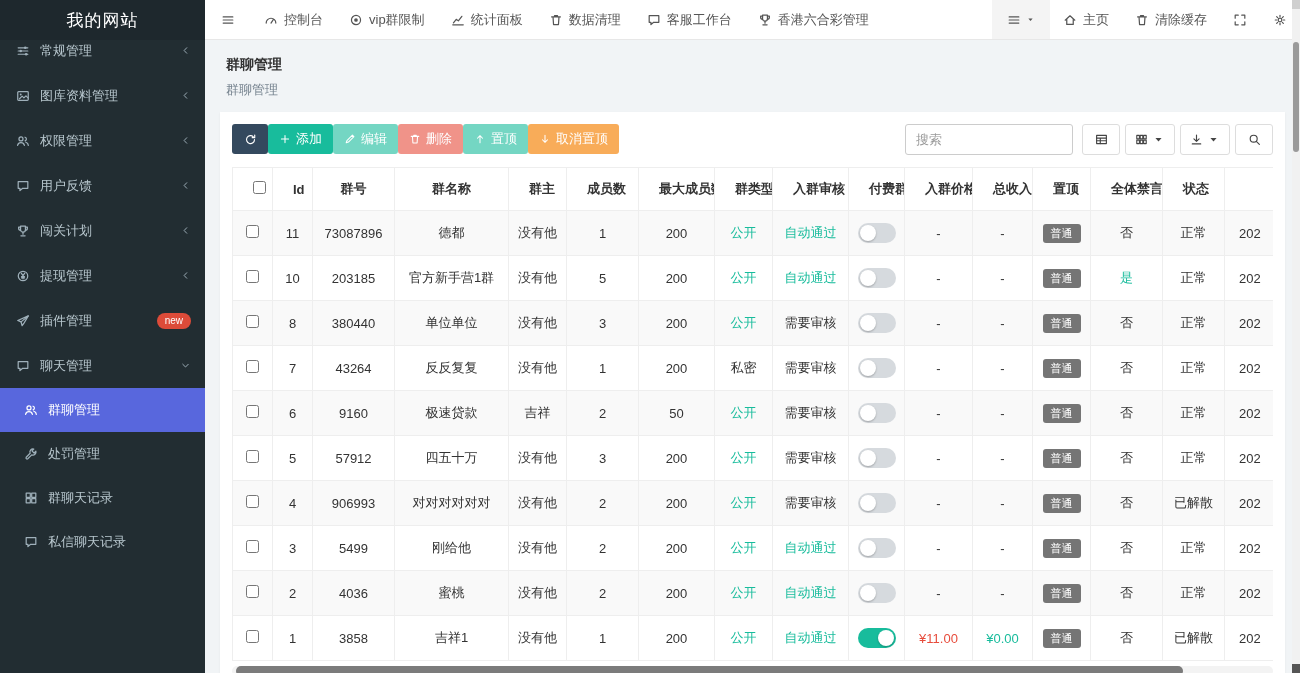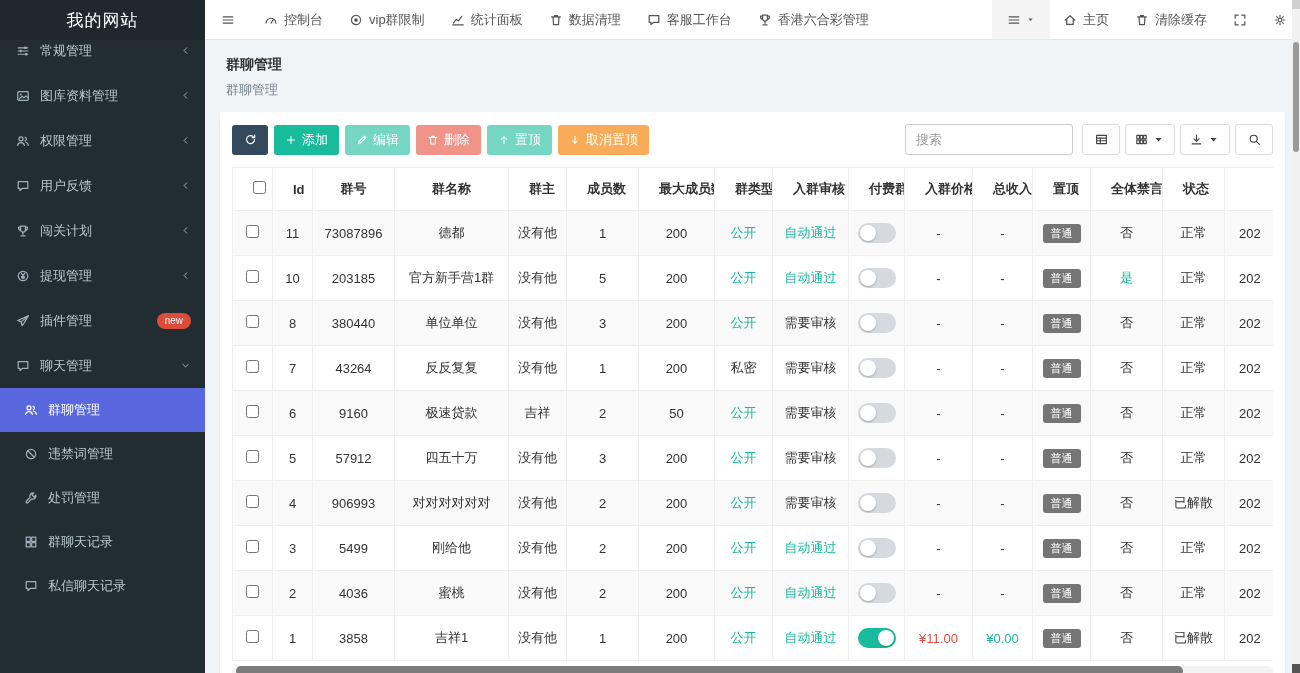--- a/index.html
+++ b/index.html
@@ -41,21 +41,21 @@
   .avatar { width:25px; height:25px; border-radius:50%; background:#ccd1d9; color:#fff; display:flex; align-items:center; justify-content:center; flex:none; }
   .avatar .ic { width:13px; height:13px; }
 
   
   .content { flex:1; overflow:hidden; }
   .page-head { padding:16px 21px 13px; }
   .page-title { font-size:14px; font-weight:bold; color:#333; }
   .page-subtitle { margin-top:7px; font-size:13px; color:#76838f; }
   .card { background:#fff; margin:0 15px; box-shadow:0 1px 2px rgba(0,0,0,.06); }
 
-  .toolbar { display:flex; align-items:center; padding:12px; gap:6px; }
+  .toolbar { display:flex; align-items:flex-start; padding:12px; }
   .btn { height:30px; border:none; border-radius:3px; color:#fff; font-size:13px; display:inline-flex; align-items:center; gap:5px; padding:0 11px; }
   .btn .ic { width:12px; height:12px; }
   .btn-refresh { background:#34495e; width:36px; justify-content:center; padding:0; }
   .btn-refresh .ic { width:13px; height:13px; }
   .btn-add { background:#18bc9c; }
   .btn-edit, .btn-topbtn { background:#18bc9c; opacity:.6; }
   .btn-delete { background:#e74c3c; opacity:.6; }
   .btn-untop { background:#f8ac59; }
   .tb-right { margin-left:auto; display:flex; align-items:center; gap:5px; }
   .search-input { width:168px; height:31px; border:1px solid #ccc; border-radius:3px; padding:0 10px; font-size:13px; font-family:inherit; color:#333; outline:none; margin-right:4px; background:#fff; }
@@ -182,27 +182,20 @@
             </svg>
           </a>
           <div class="submenu">
             <a class="s-sub active">
               <svg class="ic " viewBox="0 0 16 16" fill="none" stroke="currentColor" stroke-width="1.4" stroke-linecap="round" stroke-linejoin="round">
                 <circle cx="5.7" cy="5.6" r="2.3"></circle>
                 <path d="M1.8 13a4 4 0 0 1 7.8 0"></path>
                 <path d="M10.3 3.7a2.2 2.2 0 0 1 .1 4.2M11.2 9.4a4 4 0 0 1 2.9 3.6"></path>
               </svg>
               <span class="s-lbl">群聊管理</span>
-            </a>
-            <a class="s-sub">
-              <svg class="ic " viewBox="0 0 16 16" fill="none" stroke="currentColor" stroke-width="1.4" stroke-linecap="round" stroke-linejoin="round">
-                <circle cx="8" cy="8" r="5.3"></circle>
-                <path d="M4.3 4.3l7.4 7.4"></path>
-              </svg>
-              <span class="s-lbl">违禁词管理</span>
             </a>
             <a class="s-sub">
               <svg class="ic " viewBox="0 0 16 16" fill="none" stroke="currentColor" stroke-width="1.4" stroke-linecap="round" stroke-linejoin="round">
                 <path d="M13.6 4.8a3.5 3.5 0 0 1-4.7 4.2l-4.6 4.5a1.3 1.3 0 0 1-1.8-1.8l4.5-4.6A3.5 3.5 0 0 1 11.2 2.4L9.1 4.5l2.4 2.4z"></path>
               </svg>
               <span class="s-lbl">处罚管理</span>
             </a>
             <a class="s-sub">
               <svg class="ic " viewBox="0 0 16 16" fill="none" stroke="currentColor" stroke-width="1.4" stroke-linecap="round" stroke-linejoin="round">
                 <rect x="2.5" y="2.5" width="4.7" height="4.7"></rect>

